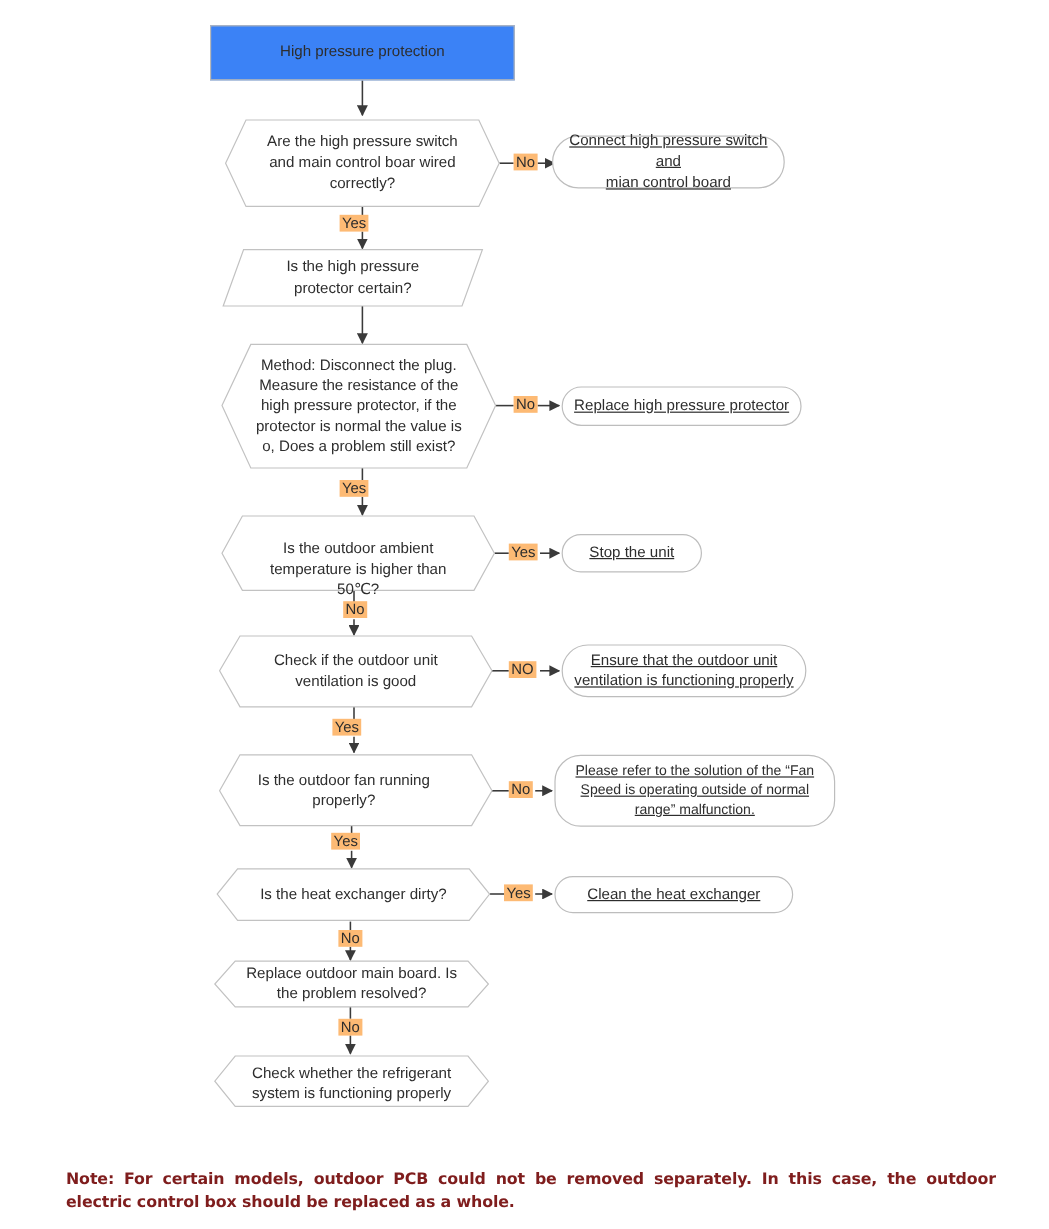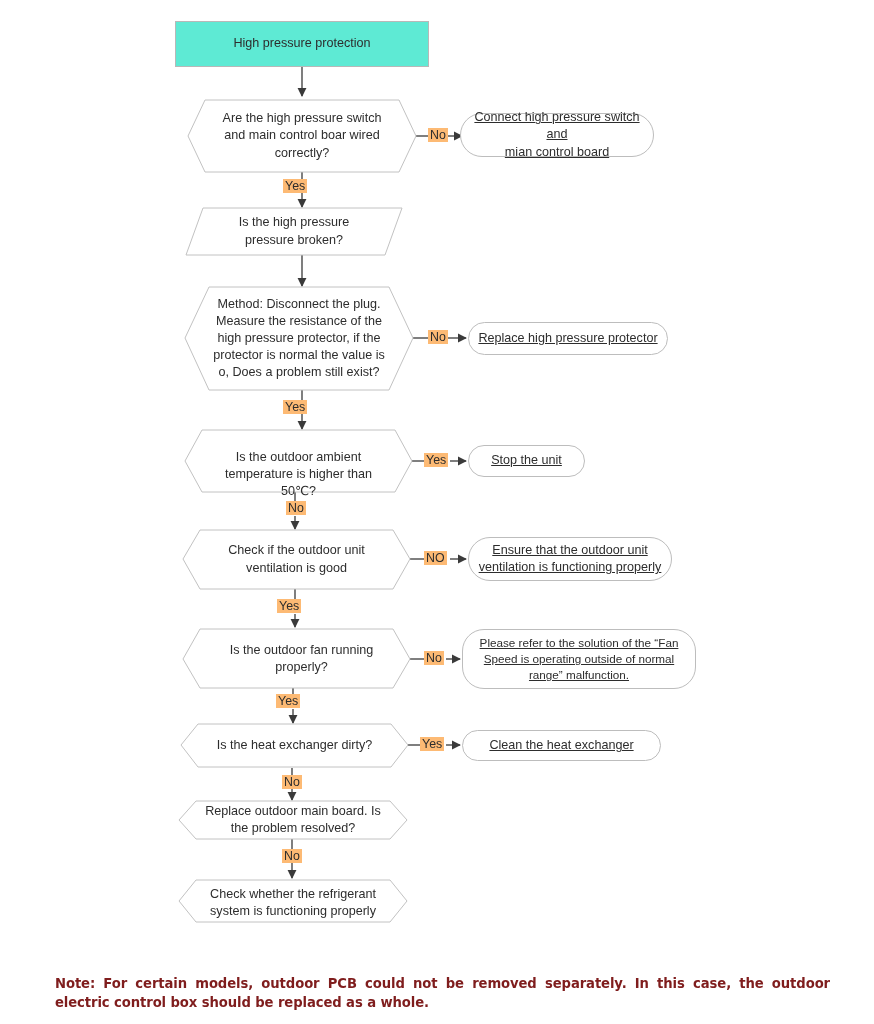--- a/index.html
+++ b/index.html
@@ -35,21 +35,21 @@
     line-height: 1.36;
     color: #2d2d2d;
     white-space: pre-line;
     padding: 2px 6px;
     z-index: 3;
   }
 
   
   .shape-rect {
     border: 1px solid #b8b8b8;
-    background: #5eead4;
+    background: #3b82f6;
   }
 
   
   .shape-round {
     border: 1px solid #bdbdbd;
     background: #ffffff;
     border-radius: 22px;
     text-decoration: underline;
   }
 
@@ -184,21 +184,21 @@
 correctly?</span>
 </div>
 
 <div class="node shape-round" style="left:460px; top:113px; width:194px; height:44px;">
   <span>Connect high pressure switch and
 mian control board</span>
 </div>
 
 <div class="node shape-poly" style="left:186px; top:208px; width:216px; height:47px;">
   <span>Is  the high pressure
-pressure broken?</span>
+protector certain?</span>
 </div>
 
 <div class="node shape-poly" style="left:185px; top:287px; width:228px; height:103px;">
   <span>Method: Disconnect the plug.
 Measure the resistance of the
 high pressure protector, if the
 protector is normal the value is
 o, Does a problem still exist?</span>
 </div>
 
@@ -219,21 +219,21 @@
 <div class="node shape-poly" style="left:183px; top:530px; width:227px; height:59px;">
   <span>Check if the outdoor unit
 ventilation is good</span>
 </div>
 
 <div class="node shape-round" style="left:468px; top:537px; width:204px; height:44px;">
   <span>Ensure that  the outdoor unit
 ventilation is functioning properly</span>
 </div>
 
-<div class="node shape-poly" style="left:188px; top:629px; width:227px; height:60px;">
+<div class="node shape-poly" style="left:173px; top:629px; width:227px; height:60px;">
   <span>Is the outdoor fan running
 properly?</span>
 </div>
 
 <div class="node shape-round" style="left:462px; top:629px; width:234px; height:60px; font-size:11.7px;">
   <span>Please refer to the solution of the  “Fan
 Speed is operating outside of normal
 range” malfunction.</span>
 </div>
 

